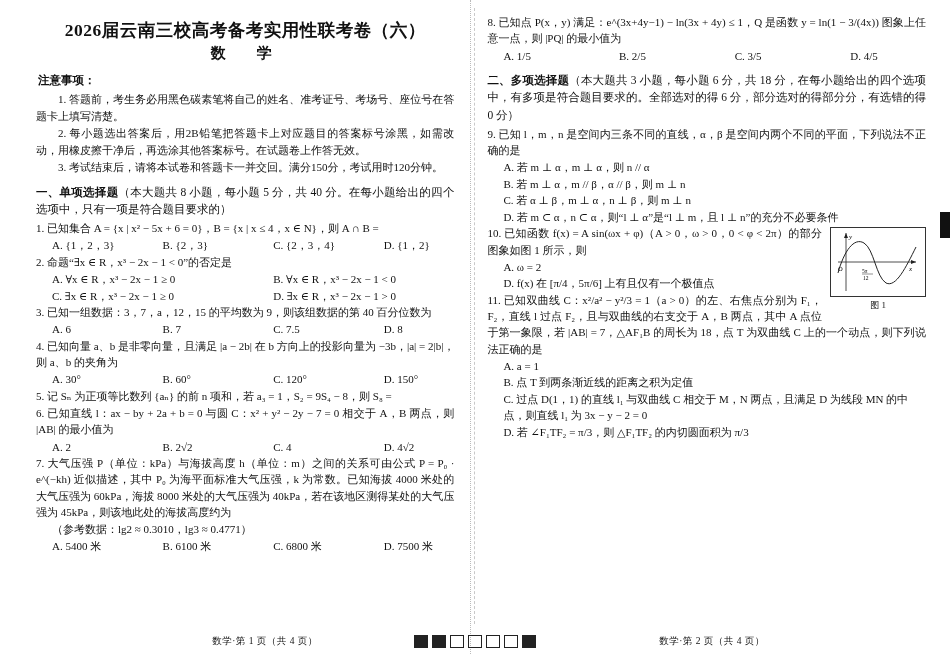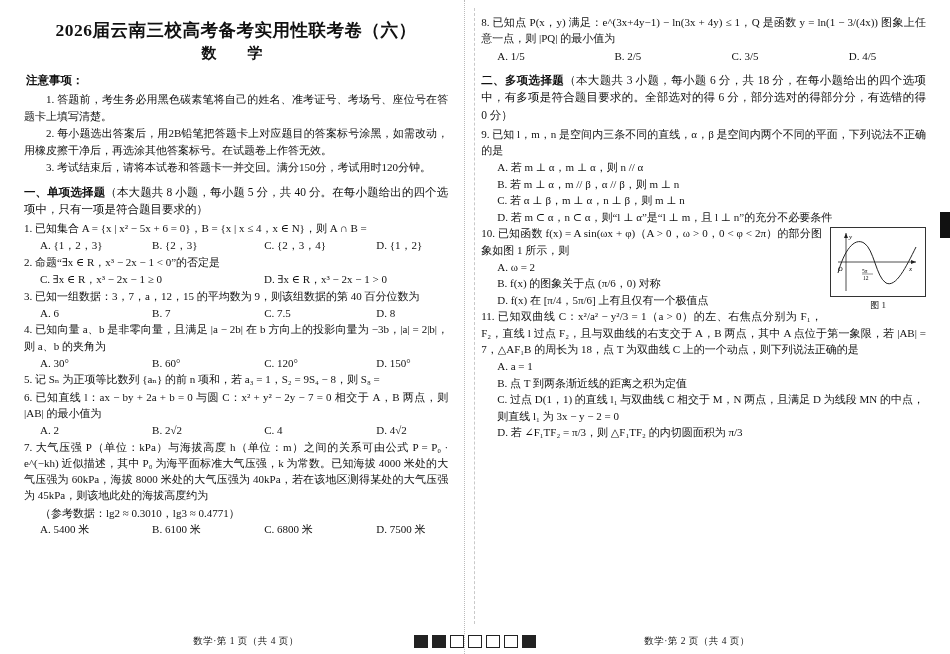--- a/index.html
+++ b/index.html
@@ -14,20 +14,21 @@
     color: #111;
     position: relative;
     overflow: hidden;
   }
   .page {
     width: 950px;
     height: 654px;
     position: relative;
     box-sizing: border-box;
     display: flex;
+    padding-left: 12px;
   }
   .col {
     box-sizing: border-box;
     position: relative;
   }
   .col-left {
     width: 474px;
     padding: 14px 16px 0 24px;
   }
   .col-right {
@@ -107,25 +108,25 @@
     text-align: justify;
   }
   .footer {
     position: absolute;
     bottom: 6px;
     font-size: 9.5px;
     text-align: center;
     letter-spacing: 0.5px;
   }
   .footer-left {
-    left: 9px;
+    left: 16px;
     width: 474px;
   }
   .footer-right {
-    right: 15px;
+    right: 0;
     width: 476px;
   }
   .barcode {
     position: absolute;
     left: 50%;
     transform: translateX(-50%);
     bottom: 6px;
     display: flex;
     gap: 4px;
     align-items: center;
@@ -194,20 +195,24 @@
     <div class="opts opt4">
       <span>A. {1，2，3}</span>
       <span>B. {2，3}</span>
       <span>C. {2，3，4}</span>
       <span>D. {1，2}</span>
     </div>
 
     <div class="q">
       <span>2.</span>
       <span>命题“∃x ∈ R，x³ − 2x − 1 &lt; 0”的否定是</span>
+    </div>
+    <div class="opts opt2">
+      <span>A. ∀x ∈ R，x³ − 2x − 1 ≥ 0</span>
+      <span>B. ∀x ∈ R，x³ − 2x − 1 &lt; 0</span>
     </div>
     <div class="opts opt2">
       <span>C. ∃x ∈ R，x³ − 2x − 1 ≥ 0</span>
       <span>D. ∃x ∈ R，x³ − 2x − 1 &gt; 0</span>
     </div>
 
     <div class="q">
       <span>3.</span>
       <span>已知一组数据：3，7，a，12，15 的平均数为 9，则该组数据的第 40 百分位数为</span>
     </div>
@@ -314,23 +319,20 @@
     </div>
 
     <div class="q">
       <span>10.</span>
       <span>已知函数 f(x) = A sin(ωx + φ)（A &gt; 0，ω &gt; 0，0 &lt; φ &lt; 2π）的部分图象如图 1 所示，则</span>
     </div>
     <div class="opts optfull">
       <span>A. ω = 2</span>
     </div>
     <div class="opts optfull">
-      <span>B. f(x) 的图象关于点 (π/6，0) 对称</span>
-    </div>
-    <div class="opts optfull">
       <span>D. f(x) 在 [π/4，5π/6] 上有且仅有一个极值点</span>
     </div>
 
     <div class="q">
       <span>11.</span>
       <span>已知双曲线 C：x²/a² − y²/3 = 1（a &gt; 0）的左、右焦点分别为 F₁，F₂，直线 l 过点 F₂，且与双曲线的右支交于 A，B 两点，其中 A 点位于第一象限，若 |AB| = 7，△AF₁B 的周长为 18，点 T 为双曲线 C 上的一个动点，则下列说法正确的是</span>
     </div>
     <div class="opts optfull">
       <span>A. a = 1</span>
     </div>

